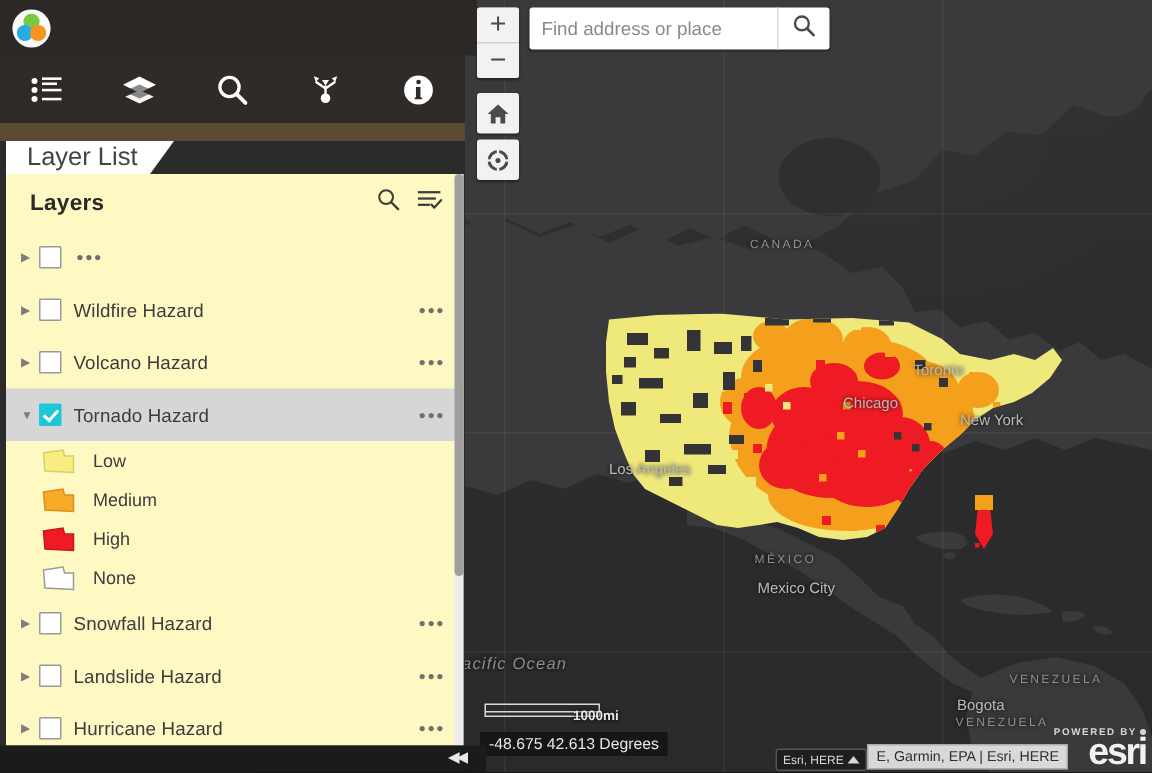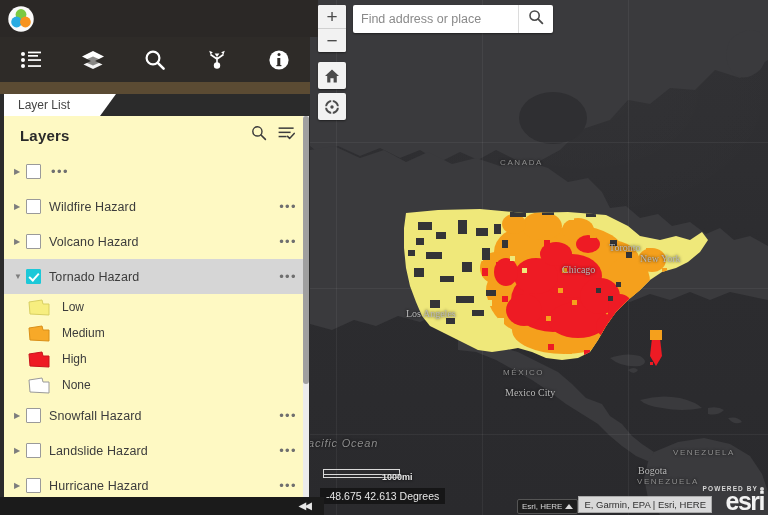--- a/index.html
+++ b/index.html
@@ -60,21 +60,20 @@
     text-shadow: 0 0 3px rgba(0,0,0,0.85);
   }
   .map-label.country {
     letter-spacing: 1.6px;
     font-size: 8px;
     color: #8e8e8e;
   }
   .map-label.city {
     font-size: 10px;
     color: #b9b9b9;
-    font-family: Liberation Serif, serif;
   }
   .map-label.ocean {
     font-style: italic;
     font-size: 11px;
     color: #8b8b8b;
     letter-spacing: 0.8px;
   }
 
   
   .zoom-cluster {
@@ -314,21 +313,21 @@
     width: 310px; height: 22px;
     background: #2b2b2b;
   }
   .tab {
     position: absolute;
     left: 4px; top: 0;
     height: 22px;
     padding: 0 22px 0 14px;
     background: #ffffff;
     color: #444;
-    font-size: 12px;
+    font-size: 17px;
     line-height: 22px;
     clip-path: polygon(0 0, 100% 0, calc(100% - 16px) 100%, 0 100%);
     cursor: pointer;
     min-width: 76px;
   }
 
   .panel {
     position: absolute;
     left: 4px; top: 116px;
     width: 305px;
@@ -638,21 +637,21 @@
         </g>
 
         <rect x="340" y="362" width="3" height="3" fill="#ee1b24"></rect>
       </svg>
     </div>
 
     <div>
       <span class="map-label country" style="left:190px; top:158px;">CANADA</span>
       <span class="map-label city" style="left:299px; top:242px;">Toronto</span>
       <span class="map-label city" style="left:252px; top:264px;">Chicago</span>
-      <span class="map-label city" style="left:330px; top:253px;">New York</span>
+      <span class="map-label city" style="left:330px; top:275px;">New York</span>
       <span class="map-label city" style="left:96px;  top:308px;">Los Angeles</span>
       <span class="map-label country" style="left:193px; top:368px;">MÉXICO</span>
       <span class="map-label city" style="left:195px; top:387px;">Mexico City</span>
       <span class="map-label ocean" style="left:-2px;  top:437px;">acific Ocean</span>
       <span class="map-label country" style="left:363px; top:448px;">VENEZUELA</span>
       <span class="map-label city" style="left:328px; top:465px;">Bogota</span>
       <span class="map-label country" style="left:327px; top:477px;">VENEZUELA</span>
     </div>
 
     <div class="zoom-cluster">

